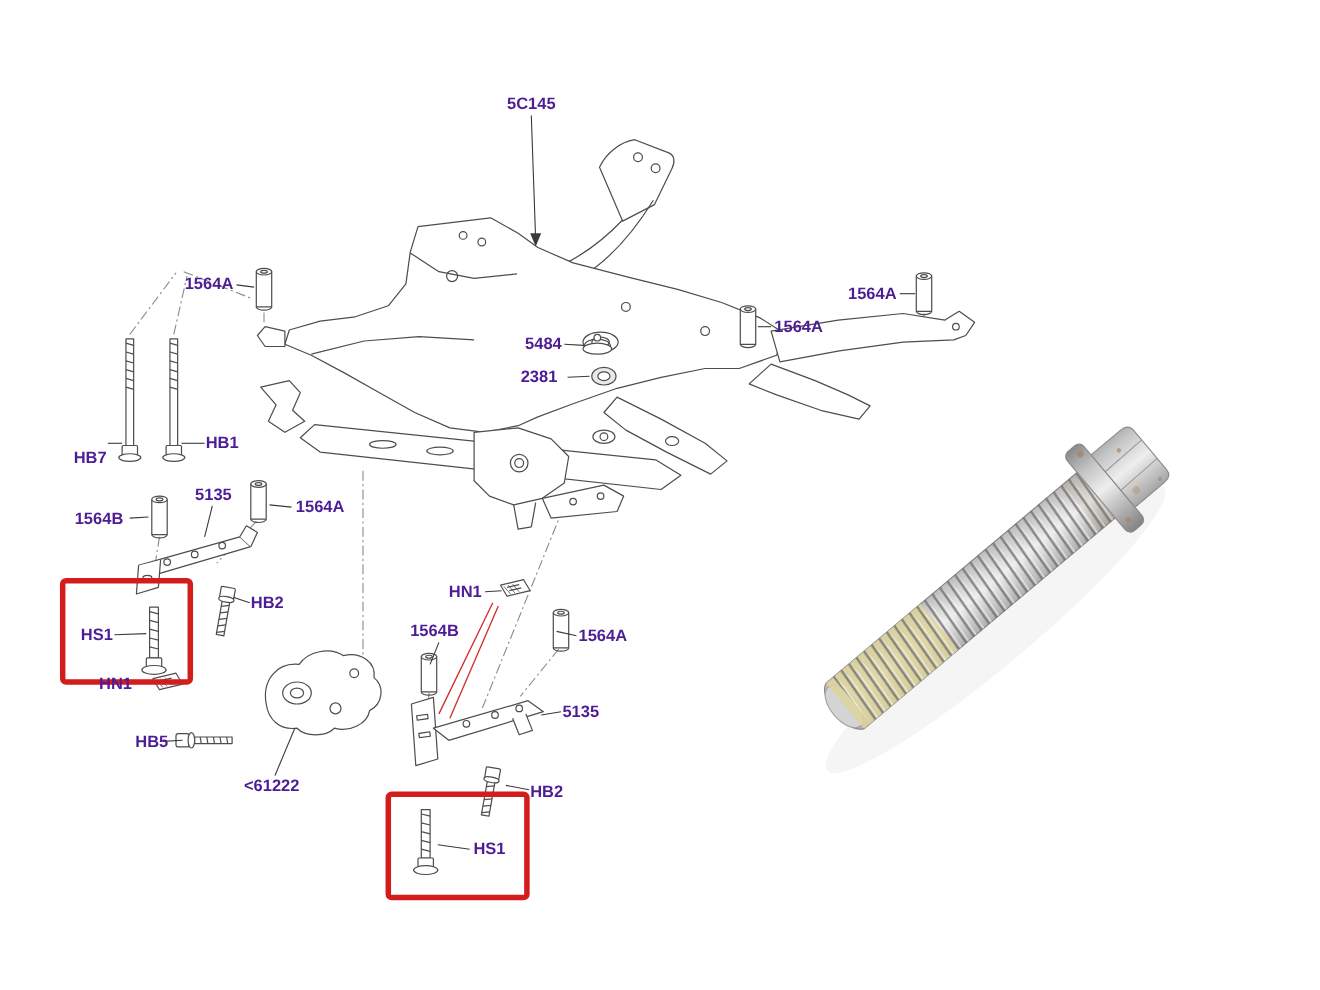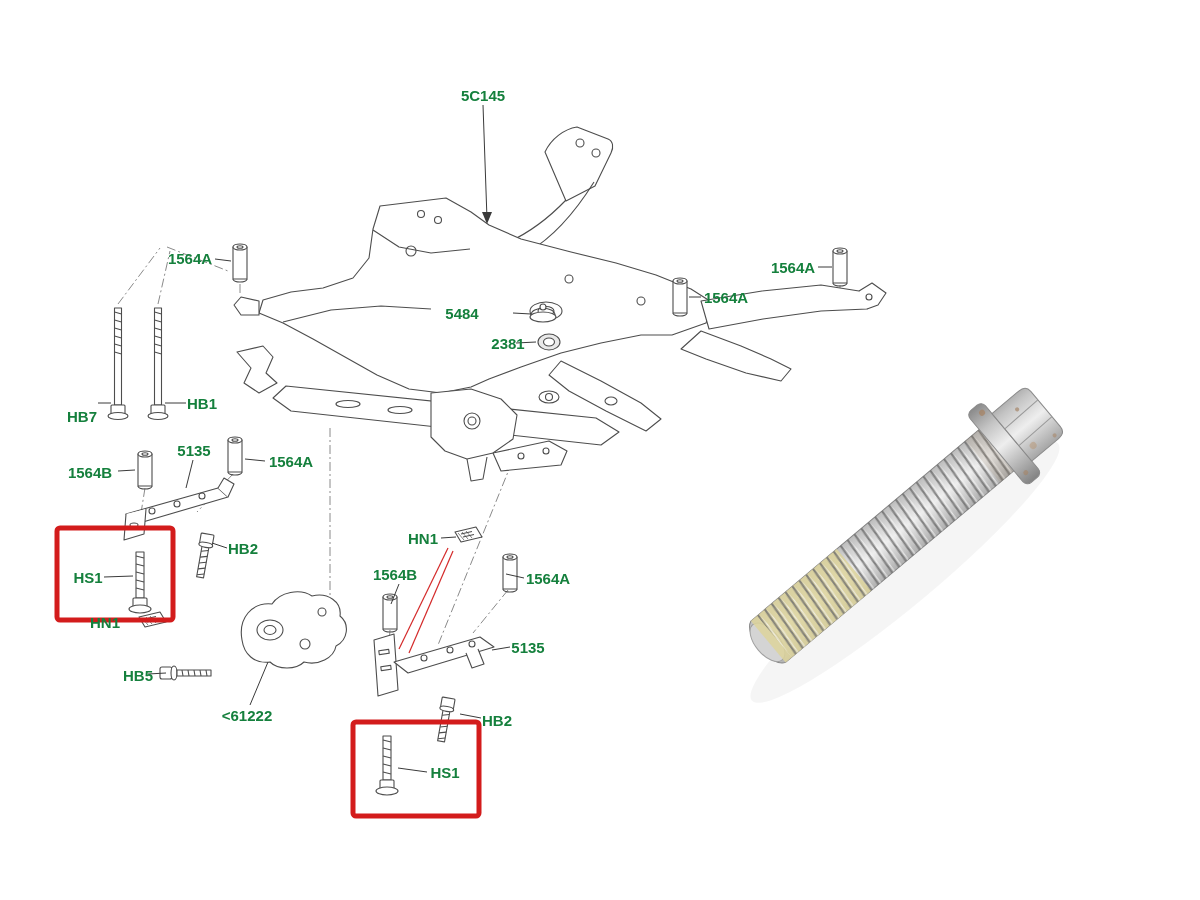--- a/index.html
+++ b/index.html
@@ -4,21 +4,21 @@
 <style>
   html,body{margin:0;padding:0;background:#ffffff;}
   .canvas{
     position:relative;width:1200px;height:900px;background:#ffffff;
     overflow:hidden;font-family:"Liberation Sans",sans-serif;
   }
   .art{position:absolute;left:0;top:0;}
   .labels-layer{position:absolute;left:0;top:0;width:100%;height:100%;pointer-events:none;}
   .part-label{
     position:absolute;transform:translate(-50%,-50%);
-    color:#15803d;font-weight:bold;font-size:15px;line-height:1;
+    color:#4c1d95;font-weight:bold;font-size:15px;line-height:1;
     white-space:nowrap;pointer-events:auto;cursor:pointer;
   }
 </style>
 </head>
 <body>
 
 <div class="canvas">
 
   <svg class="art" width="1200" height="900" viewBox="0 0 1200 900">
     <defs>
@@ -283,22 +283,22 @@
       <circle cx="345" cy="20" r="3.5" fill="#b5906b" opacity="0.45"></circle>
       <circle cx="368" cy="26" r="2" fill="#a87f5c" opacity="0.5"></circle>
     </g>
   </svg>
 
   <div class="labels-layer">
     <div class="part-label" style="left:483px;top:95px">5C145</div>
     <div class="part-label" style="left:190px;top:258px">1564A</div>
     <div class="part-label" style="left:793px;top:267px">1564A</div>
     <div class="part-label" style="left:726px;top:297px">1564A</div>
-    <div class="part-label" style="left:462px;top:313px">5484</div>
-    <div class="part-label" style="left:508px;top:343px">2381</div>
+    <div class="part-label" style="left:494px;top:313px">5484</div>
+    <div class="part-label" style="left:490px;top:343px">2381</div>
     <div class="part-label" style="left:82px;top:416px">HB7</div>
     <div class="part-label" style="left:202px;top:403px">HB1</div>
     <div class="part-label" style="left:90px;top:472px">1564B</div>
     <div class="part-label" style="left:194px;top:450px">5135</div>
     <div class="part-label" style="left:291px;top:461px">1564A</div>
     <div class="part-label" style="left:243px;top:548px">HB2</div>
     <div class="part-label" style="left:88px;top:577px">HS1</div>
     <div class="part-label" style="left:105px;top:622px">HN1</div>
     <div class="part-label" style="left:138px;top:675px">HB5</div>
     <div class="part-label" style="left:247px;top:715px">&lt;61222</div>

